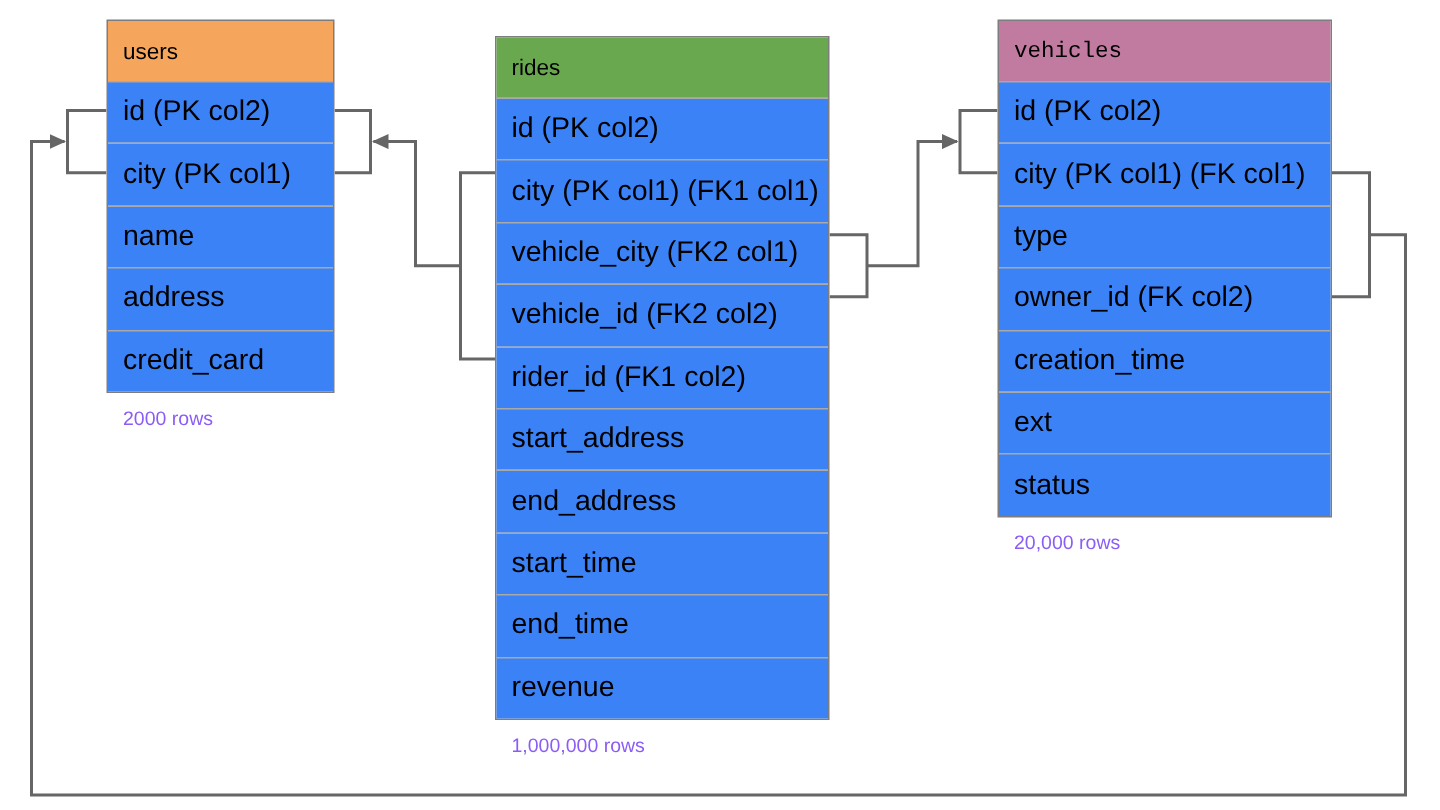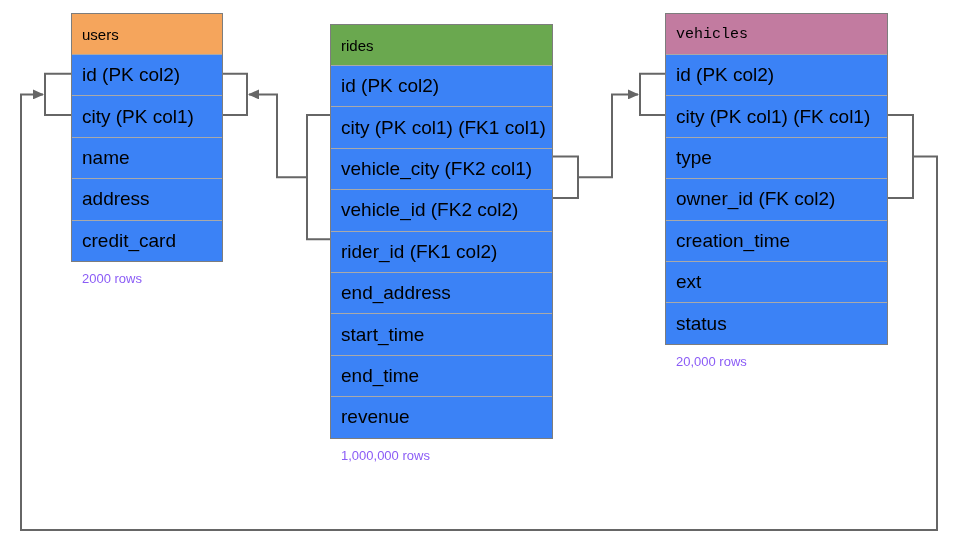--- a/index.html
+++ b/index.html
@@ -103,20 +103,21 @@
   </div>
 
   <div class="db-table" id="table-rides">
     <div class="grid">
       <div class="tbl-header" style="background-color: rgb(106, 168, 79);">rides</div>
       <div class="tbl-row">id (PK col2)</div>
       <div class="tbl-row">city (PK col1) (FK1 col1)</div>
       <div class="tbl-row">vehicle_city (FK2 col1)</div>
       <div class="tbl-row">vehicle_id (FK2 col2)</div>
       <div class="tbl-row">rider_id (FK1 col2)</div>
+      <div class="tbl-row">start_address</div>
       <div class="tbl-row">end_address</div>
       <div class="tbl-row">start_time</div>
       <div class="tbl-row">end_time</div>
       <div class="tbl-row">revenue</div>
     </div>
     <div class="row-count">1,000,000 rows</div>
   </div>
 
   <div class="db-table" id="table-vehicles">
     <div class="grid">

